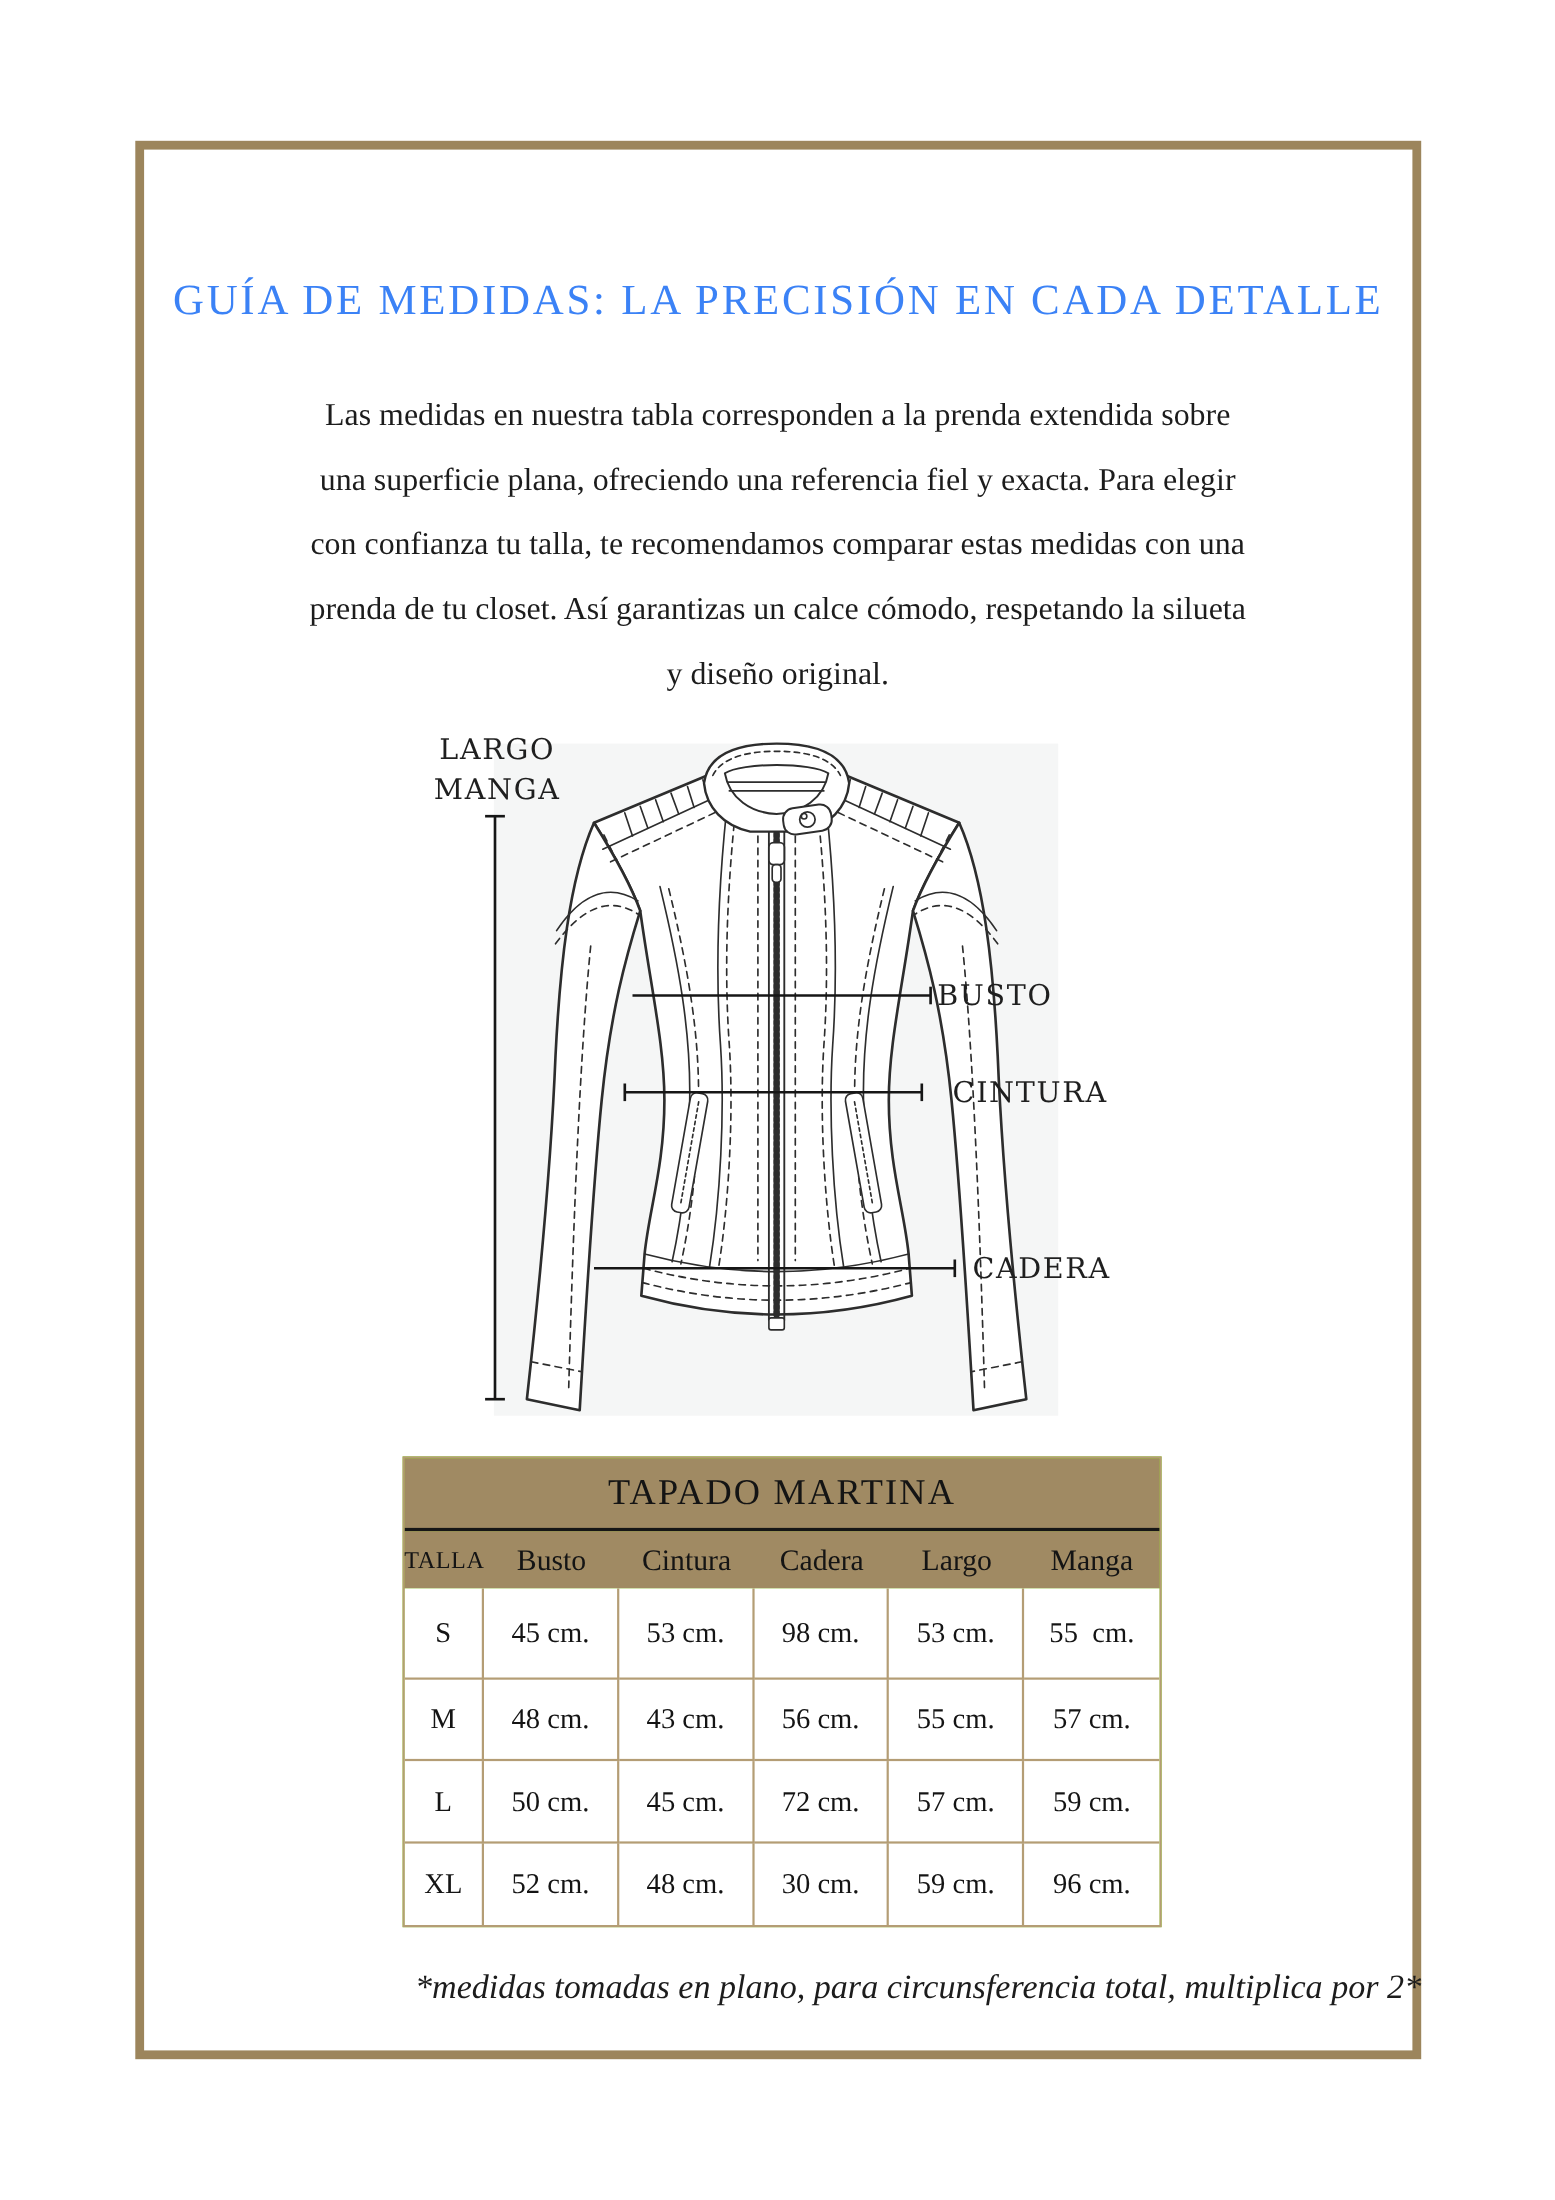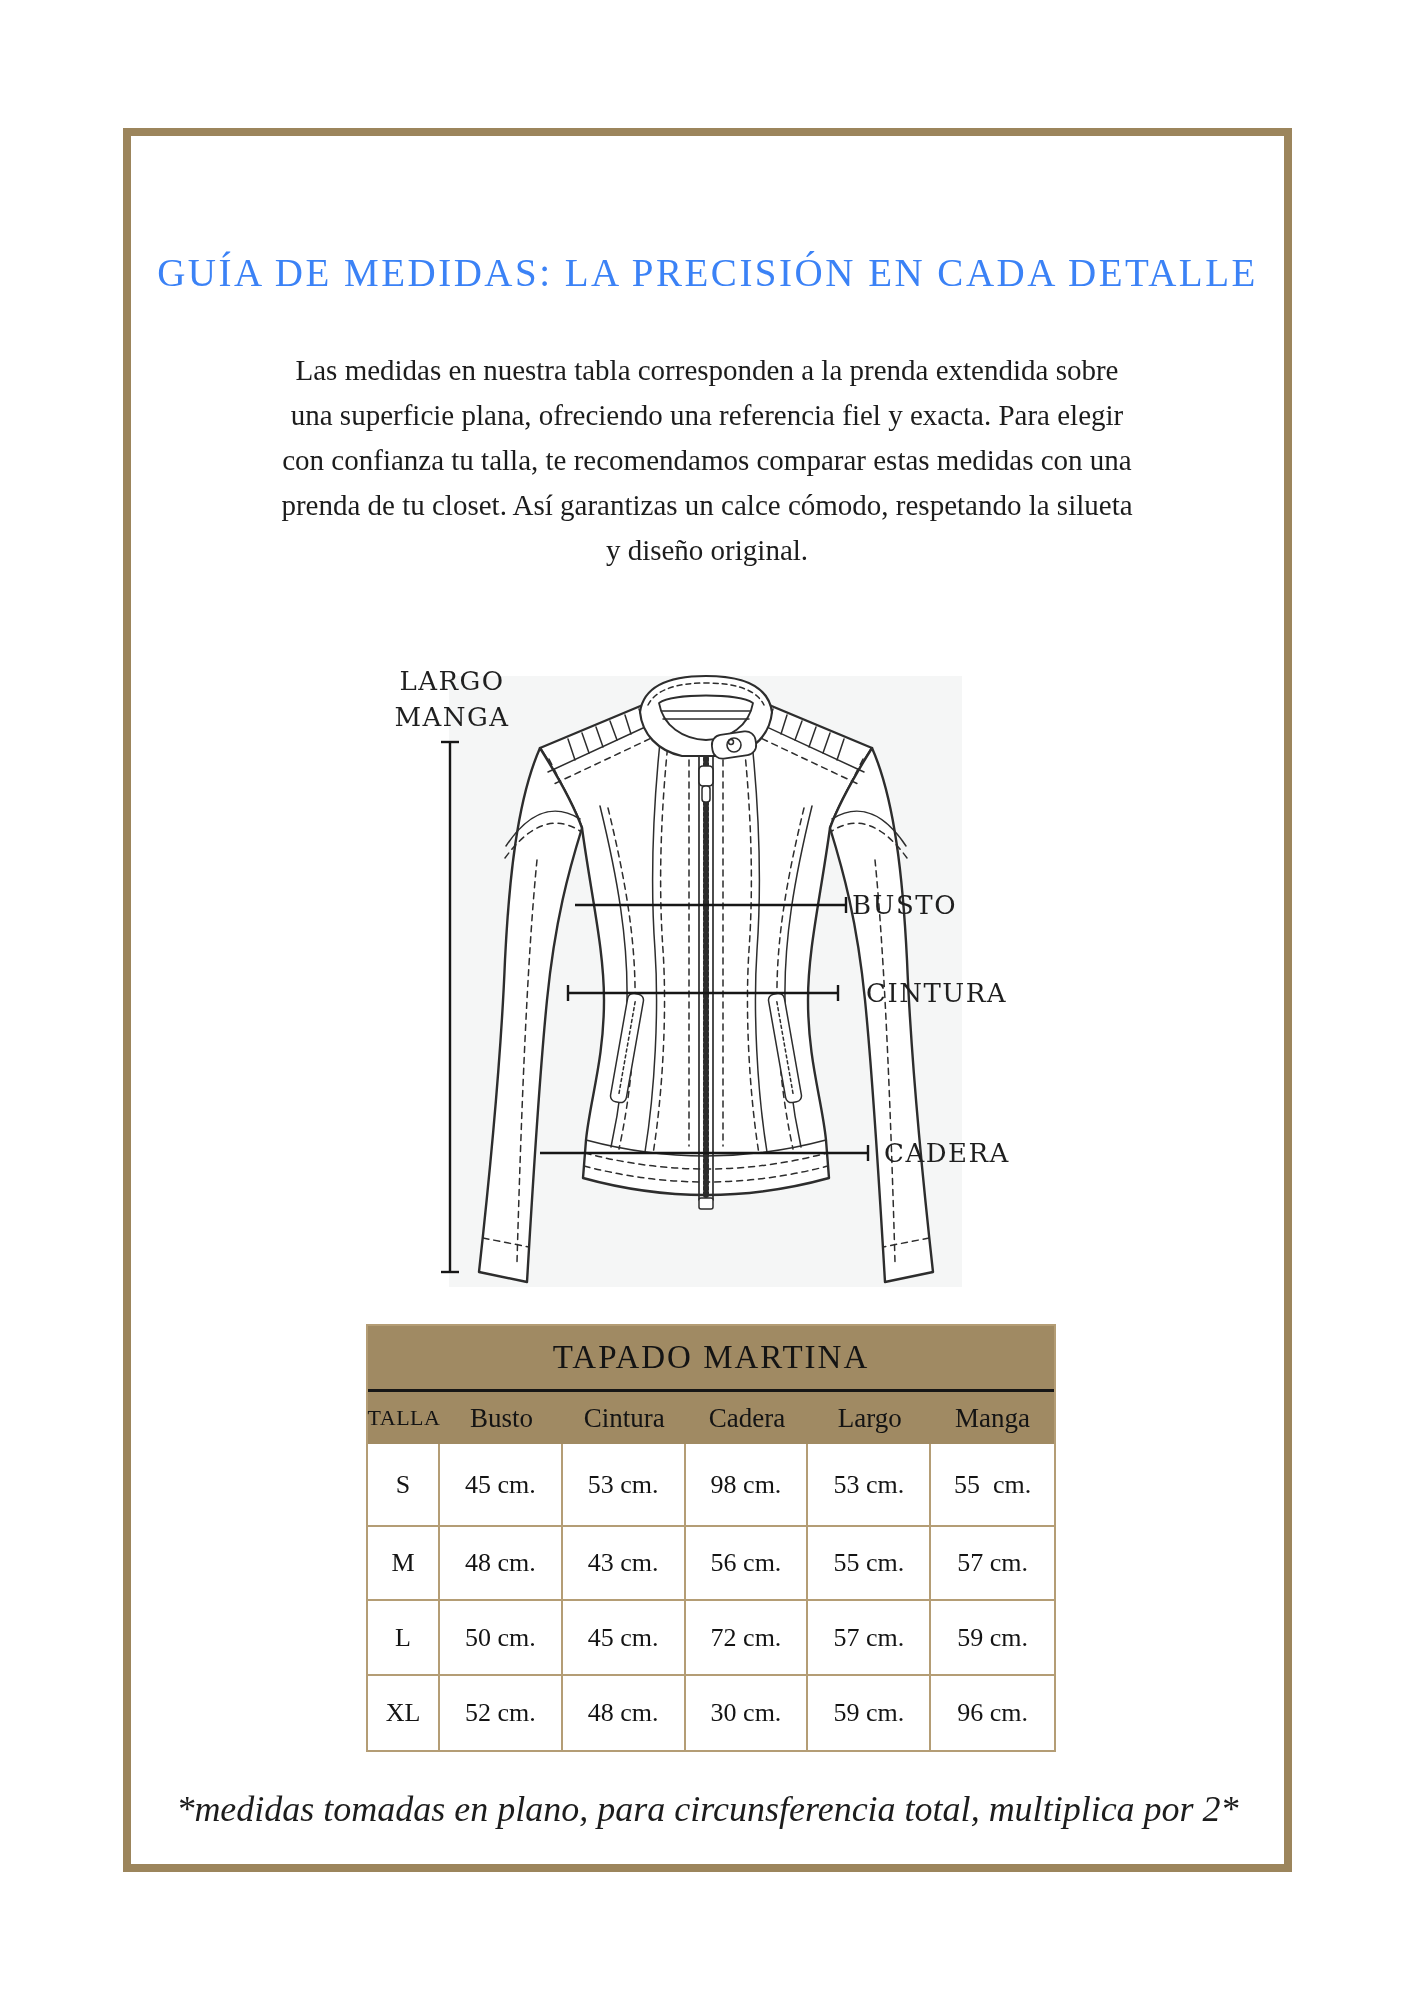--- a/index.html
+++ b/index.html
@@ -11,21 +11,21 @@
     position:absolute; left:123px; top:128px; width:1169px; height:1744px;
     border:8px solid #9c855c; box-sizing:border-box;
   }
   .page-title {
     position:absolute; left:123px; width:1169px; top:250px; margin:0;
     font-size:39px; font-weight:400; letter-spacing:2.5px; text-align:center;
     color:#3b82f6; white-space:nowrap;
   }
   .intro {
     position:absolute; left:157px; width:1100px; top:348px; margin:0;
-    font-size:29px; line-height:45px; text-align:center; white-space:pre-line;
+    font-size:29px; line-height:59px; text-align:center; white-space:pre-line;
     color:#1c1c1c;
   }
   .diagram-svg { position:absolute; left:0; top:0; width:1414px; height:2000px; }
   .diagram-label text {
     font-family:"DejaVu Serif", serif; font-size:26px; letter-spacing:1.5px;
   }
   .size-table {
     position:absolute; left:366px; top:1324px; width:690px;
     border:2px solid #b49d75; box-sizing:border-box; background:#84cc16;
   }
@@ -49,21 +49,21 @@
   }
   .cell {
     display:flex; align-items:center; justify-content:center;
     font-size:26px; white-space:pre-wrap; color:#141414;
     border-right:2px solid #b49d75; border-bottom:2px solid #b49d75;
   }
   .cell.last-col { border-right:none; }
   .cell.last-row { border-bottom:none; }
   .footnote {
     position:absolute; left:123px; width:1169px; top:1788px; margin:0;
-    font-size:36px; font-style:italic; text-align:center; color:#1c1c1c;
+    font-size:31px; font-style:italic; text-align:right; color:#1c1c1c;
   }
 </style>
 </head>
 <body>
 
 <div class="page">
   <div class="frame"></div>
 
   <h1 class="page-title">GUÍA DE MEDIDAS: LA PRECISIÓN EN CADA DETALLE</h1>
 

